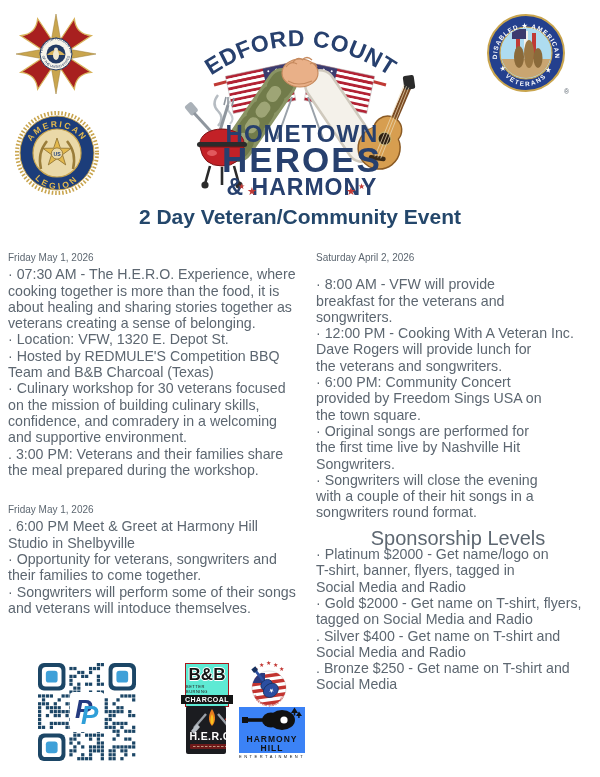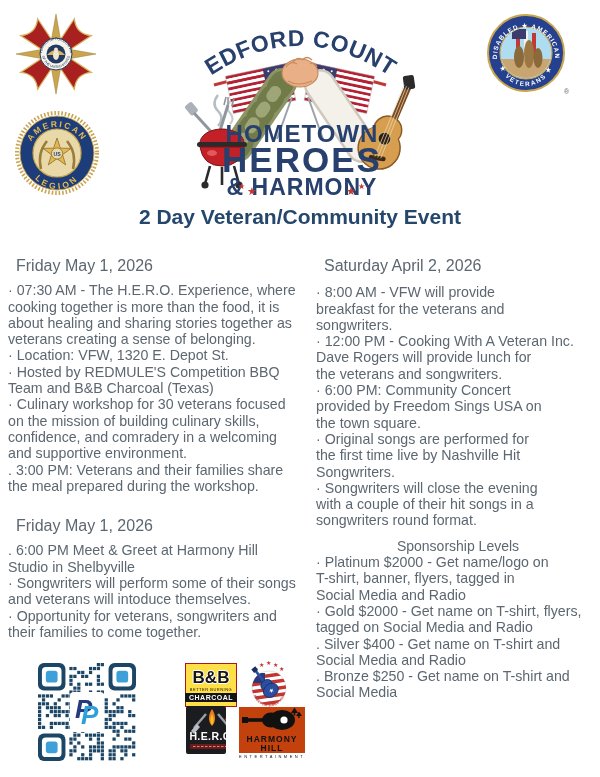--- a/index.html
+++ b/index.html
@@ -8,55 +8,55 @@
   .abs{position:absolute;}
 
   
   .title{position:absolute;left:0;top:205px;width:600px;margin:0;text-align:center;
          font-size:21px;font-weight:bold;color:#24476b;letter-spacing:0;}
 
   
   .col{position:absolute;color:#5d6771;font-size:14.2px;line-height:16.3px;}
   .col-left{left:8px;top:250px;width:302px;}
   .col-right{left:316px;top:250px;width:284px;}
-  .sec-header{font-size:16px;margin:8px;}
+  .sec-header{font-size:10px;margin:0;}
   .col p{margin:0;white-space:pre;}
   .sec2{display:block;margin-top:24px;}
   .gap-top{margin-top:10px !important;}
-  .sponsor-heading{text-align:center;margin-top:9px;font-size:14px;}
+  .sponsor-heading{text-align:center;margin-top:9px;font-size:20px;}
   .note{margin-top:7px !important;}
 
   
   .vfw{left:14px;top:12px;}
   .legion{left:15px;top:109px;}
   .dav{left:486px;top:11px;}
   .dav-reg{left:564px;top:88px;font-size:7px;color:#5d6771;}
   .event-logo{left:180px;top:5px;}
   svg text{font-family:"Liberation Sans",sans-serif;}
 
   
   .qr{left:38px;top:663px;width:98px;height:98px;}
   .qr svg{width:98px;height:98px;display:block;}
   .pp{position:absolute;left:50%;top:50%;width:34px;height:40px;transform:translate(-50%,-50%);
       background:#fff;border-radius:4px;}
   .pp span{position:absolute;font-style:italic;font-weight:900;font-size:26px;line-height:1;}
   .pp-back{color:#253b80;left:5px;top:4px;}
   .pp-front{color:#2f9fd8;left:11px;top:10px;}
 
   
-  .bb{left:185px;top:663px;width:52px;height:44px;background:#fde047;border:1px solid #a8181d;
+  .bb{left:185px;top:663px;width:44px;height:44px;background:#5eead4;border:1px solid #a8181d;
       display:flex;flex-direction:column;align-items:center;justify-content:center;box-sizing:border-box;}
   .bb-b{font-size:17px;font-weight:900;color:#141414;line-height:1;
         text-shadow:-1px 0 #fff,1px 0 #fff,0 -1px #fff,0 1px #fff;}
   .bb-sub{font-size:4px;color:#200a0a;letter-spacing:.5px;margin-top:1px;}
   .bb-band{background:#141414;color:#fff;font-size:7px;font-weight:bold;letter-spacing:.5px;
            padding:1px 4px;margin-top:1px;}
   .fs{left:245px;top:660px;}
   .hero{left:186px;top:706px;width:40px;height:48px;background:#1b1c20;border-radius:2px;overflow:hidden;}
-  .hh{left:239px;top:707px;width:66px;height:46px;background:#c2410c;text-align:center;}
+  .hh{left:239px;top:707px;width:66px;height:46px;background:#3b82f6;text-align:center;}
   .hh-title{font-size:8.5px;font-weight:800;color:#111;letter-spacing:1px;line-height:1.1;}
   .hh-sub{font-size:4px;color:#111;letter-spacing:2.5px;}
 </style>
 </head>
 <body>
 
 <div class="page">
 
   <svg class="abs vfw" width="84" height="84" viewBox="0 0 84 84">
     <g fill="#c9a54e" stroke="#9a7b34" stroke-width="0.5">
@@ -281,24 +281,24 @@
 on the mission of building culinary skills,
 confidence, and comradery in a welcoming
 and supportive environment.</p>
       <p>. 3:00 PM: Veterans and their families share
 the meal prepared during the workshop.</p>
     </section>
     <section class="sec2">
       <div class="sec-header">Friday May 1, 2026</div>
       <p>. 6:00 PM Meet &amp; Greet at Harmony Hill
 Studio in Shelbyville</p>
+      <p>· Opportunity for veterans, songwriters and
+their families to come together.</p>
       <p>· Songwriters will perform some of their songs
 and veterans will intoduce themselves.</p>
-      <p>· Opportunity for veterans, songwriters and
-their families to come together.</p>
     </section>
   </div>
 
   <div class="col col-right">
     <section>
       <div class="sec-header">Saturday April 2, 2026</div>
       <p class="gap-top">· 8:00 AM - VFW will provide
 breakfast for the veterans and
 songwriters.</p>
       <p>· 12:00 PM - Cooking With A Veteran Inc.

